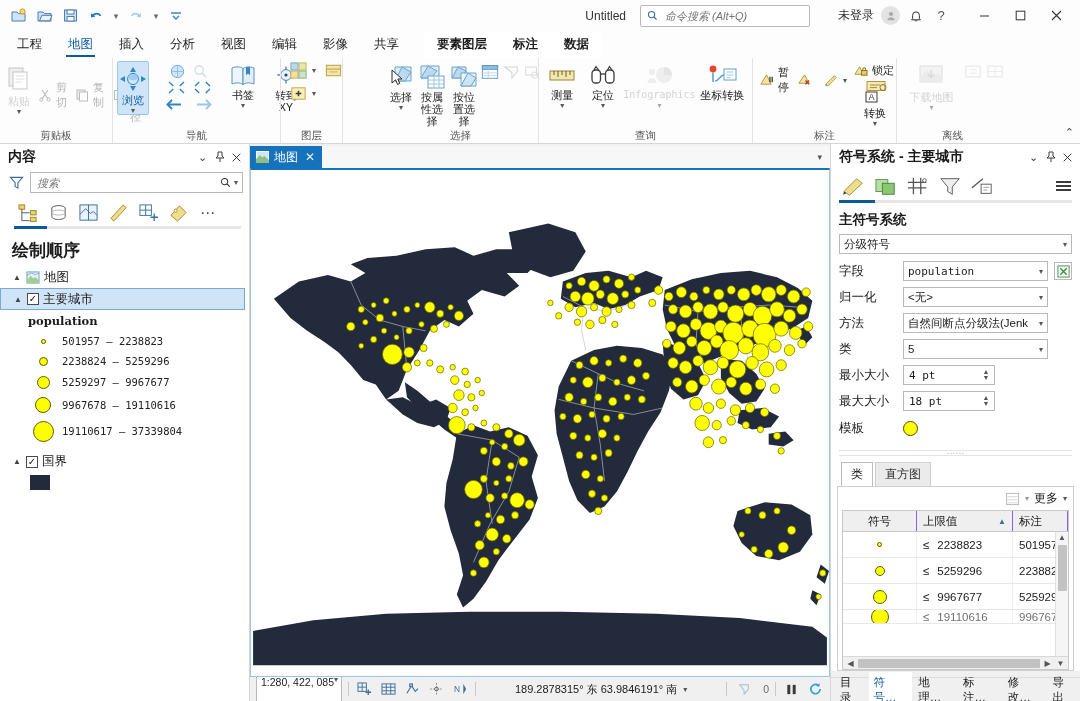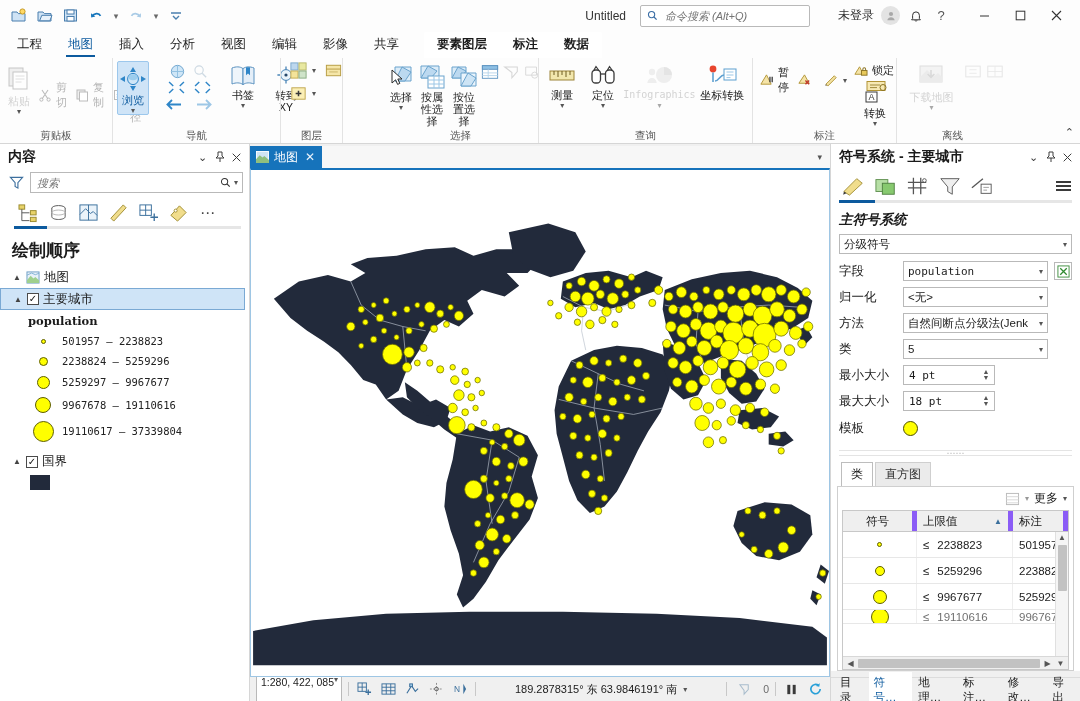--- a/index.html
+++ b/index.html
@@ -111,21 +111,21 @@
   .coords { flex:1; text-align:center; font-size:11px; color:#1b1b1b; display:flex; align-items:center; justify-content:center; gap:6px;}
 
   
   #symbology { width:250px; border-left:1px solid #d6d6d6; background:#fff;}
   .sym-tabs { display:flex; align-items:center; padding:3px 6px 0 8px; gap:2px;}
   .sym-tab { width:30px; height:26px; display:flex; align-items:center; justify-content:center; border-radius:2px;}
   .sym-burger { margin-left:auto; width:22px; height:22px; display:flex; flex-direction:column; justify-content:center; gap:2px; align-items:center;}
   .sym-burger i { display:block; width:15px; height:2px; background:#3a3a3a;}
   .sym-underline { height:3px; margin:1px 8px 0 8px; background:#e6e6e6; position:relative;}
   .sym-underline:before { content:""; position:absolute; left:0; top:0; width:36px; height:3px; background:#0c5a9e;}
-  .sym-h2 { font-size:13.5px; font-weight:bold; padding:8px 0 5px 8px;font-style:italic;}
+  .sym-h2 { font-size:13.5px; font-weight:bold; padding:8px 0 5px 8px;}
   .combo { height:20px; border:1px solid #b9b9b9; background:#fff; display:flex; align-items:center; padding:0 4px;
      font-size:11.5px; justify-content:space-between;}
   .combo .cv { overflow:hidden; white-space:nowrap;}
   .combo .ar { font-size:8px; color:#555; margin-left:3px;}
   .field-row { display:flex; align-items:center; padding:3px 8px; gap:6px;}
   .field-lbl { width:58px; font-size:12.5px; flex:none;}
   .field-ctl { flex:1; }
   .mono { font-family:"DejaVu Sans Mono","Liberation Mono",monospace; font-size:11px;}
   .xbtn { width:18px; height:18px; border:1px solid #b9b9b9; background:#fff; display:flex; align-items:center; justify-content:center;}
   .spin { height:20px; border:1px solid #b9b9b9; background:#fff; display:flex; align-items:center; justify-content:space-between; padding:0 0 0 5px; width:92px;}
@@ -133,21 +133,21 @@
   .tmpl-circle { width:15px; height:15px; border-radius:50%; background:#ffff00; border:1.5px solid #4e4e00;}
   .grip { margin:7px 8px 4px; height:6px; display:flex; align-items:center; justify-content:center; color:#b5b5b5; font-size:9px;
      border-top:1px solid #e4e4e4; border-bottom:1px solid #e4e4e4;}
   .cls-tabs { display:flex; align-items:flex-end; padding:2px 0 0 10px; gap:2px;}
   .cls-tab { padding:3px 9px; font-size:12px; border:1px solid #cfcfcf; border-bottom:0; background:#ebebeb; color:#333;}
   .cls-tab.active { background:#fff; border-color:#bdbdbd; color:#111;}
   .cls-panel { margin:0 6px 0 6px; border:1px solid #cfcfcf; background:#fff; flex:1; display:flex; flex-direction:column; min-height:0;}
   .more-row { display:flex; align-items:center; justify-content:flex-end; gap:5px; padding:3px 6px; font-size:12px;}
   .tbl { flex:1; display:flex; flex-direction:column; margin:0 4px; border:1px solid #c8c8c8; min-height:0; overflow:hidden;}
   .tbl-head { display:flex; height:21px; background:#efefef; border-bottom:1px solid #c8c8c8; font-size:11.5px;}
-  .th { display:flex; align-items:center; padding:0 6px; border-right:5px solid #8b5cf6; position:relative;}
+  .th { display:flex; align-items:center; padding:0 6px; border-right:1px solid #8b5cf6; position:relative;}
   .th.c1 { width:74px; justify-content:center;}
   .th.c2 { width:96px;justify-content:center;}
   .th.c3 { flex:1;}
   .tr { display:flex; height:26px; border-bottom:1px solid #e7e7e7; font-size:11.5px; align-items:center;}
   .td { display:flex; align-items:center; height:100%; padding:0 6px;}
   .td.c1 { width:74px; justify-content:center; border-right:1px solid #eee;}
   .td.c2 { width:96px; border-right:1px solid #eee; gap:8px;}
   .td.c3 { flex:1; overflow:hidden; white-space:nowrap;}
   .hscroll { height:13px; background:#f0f0f0; border-top:1px solid #d8d8d8; display:flex; align-items:center; padding:0 2px; gap:2px;}
   .hscroll .arrw { width:11px; text-align:center; font-size:8px; color:#555;}

